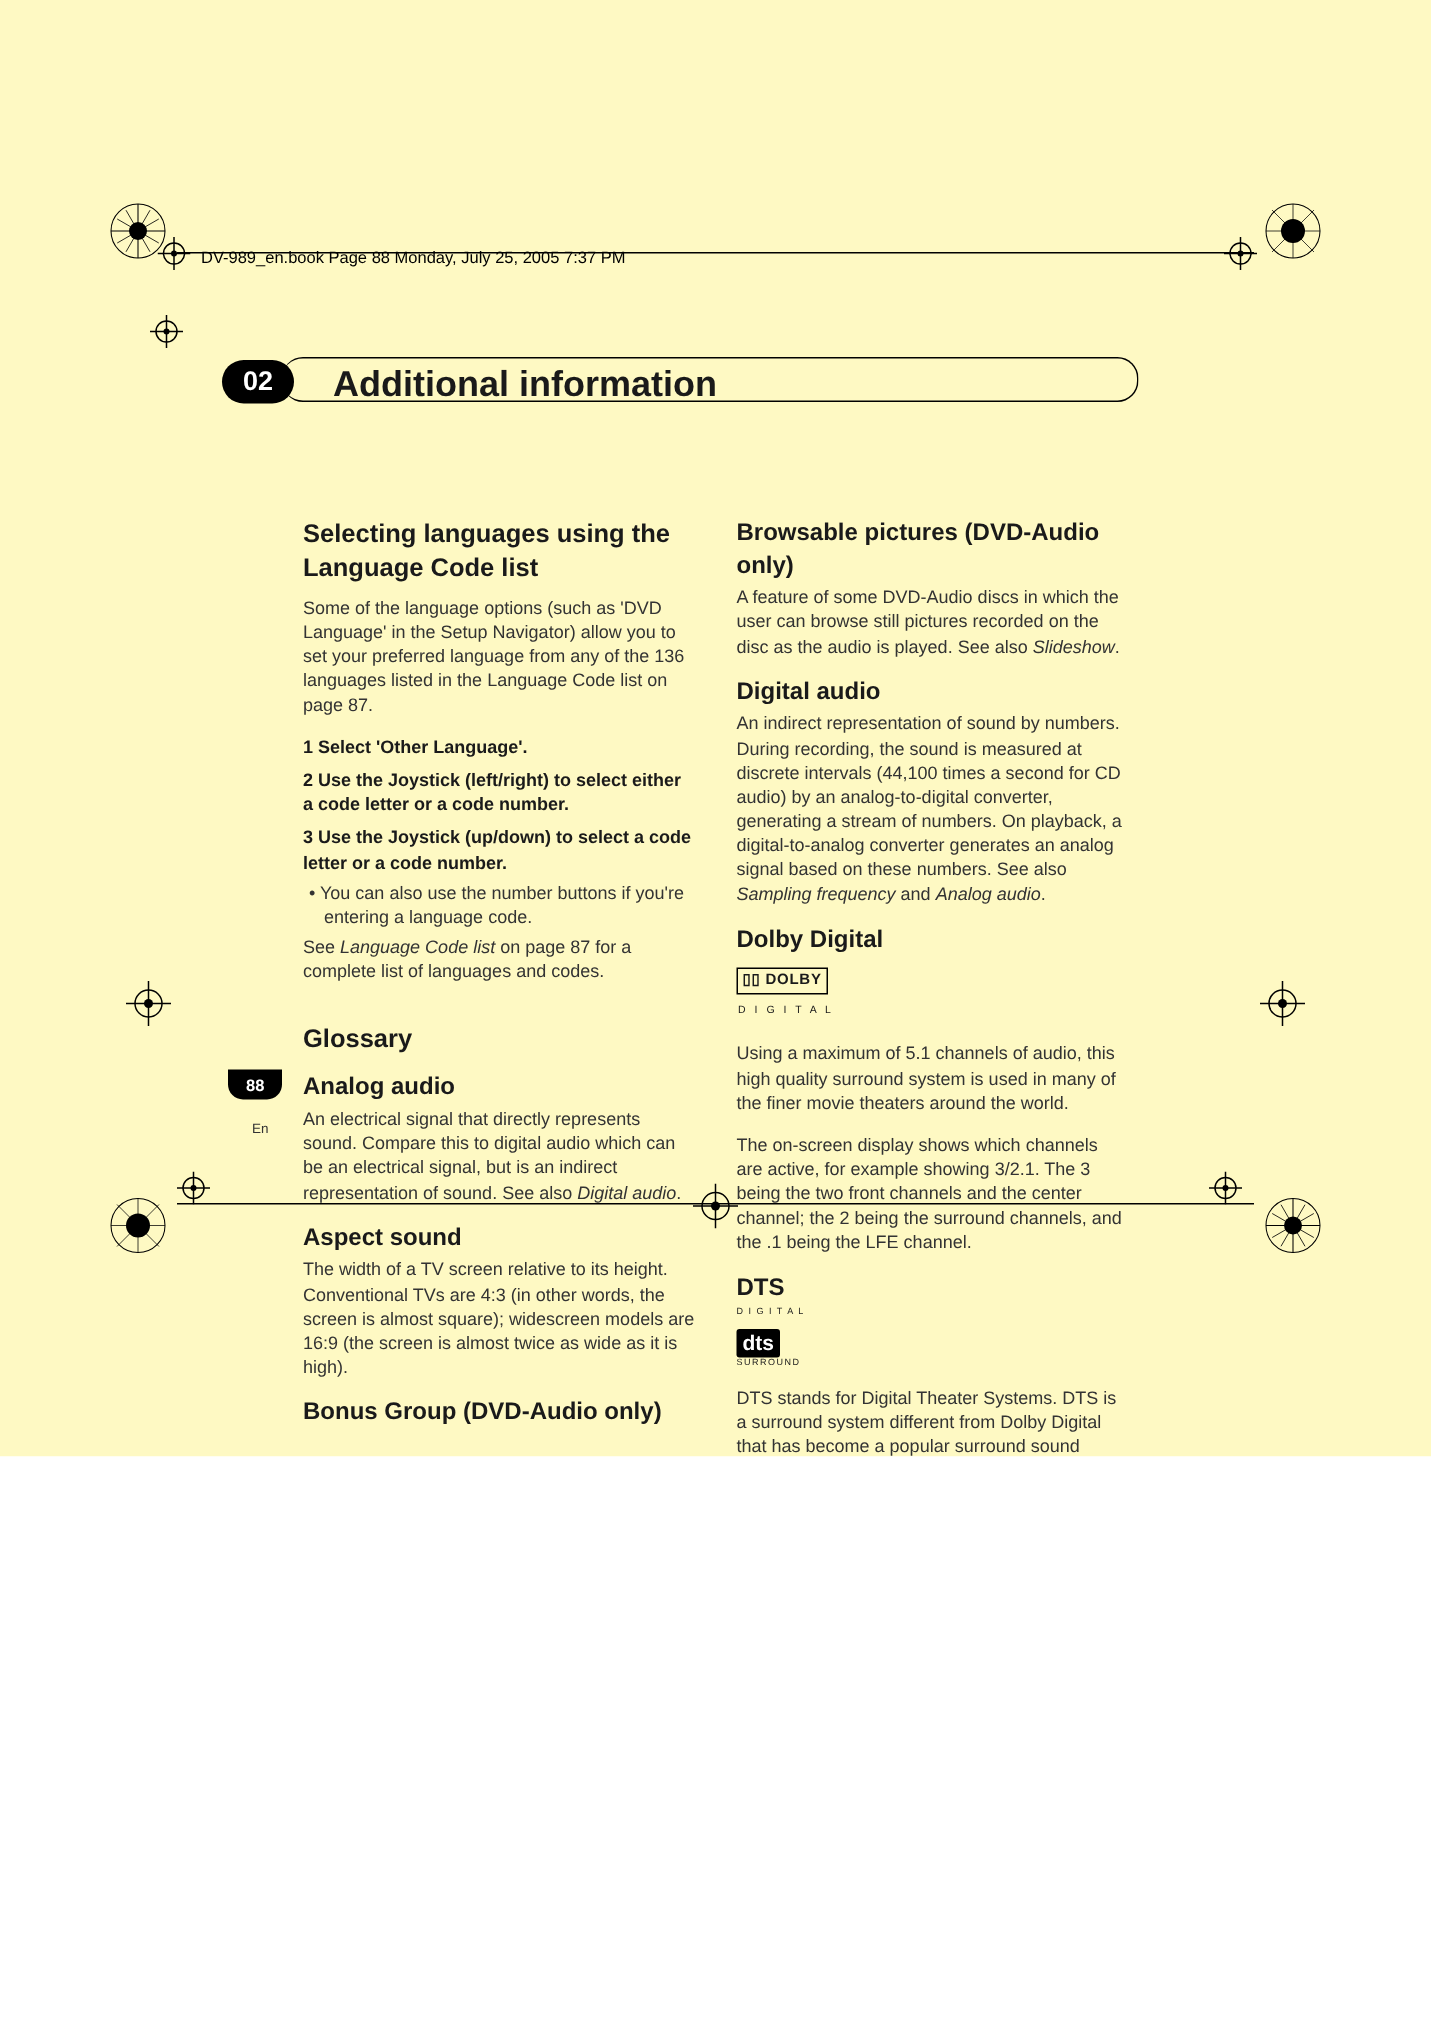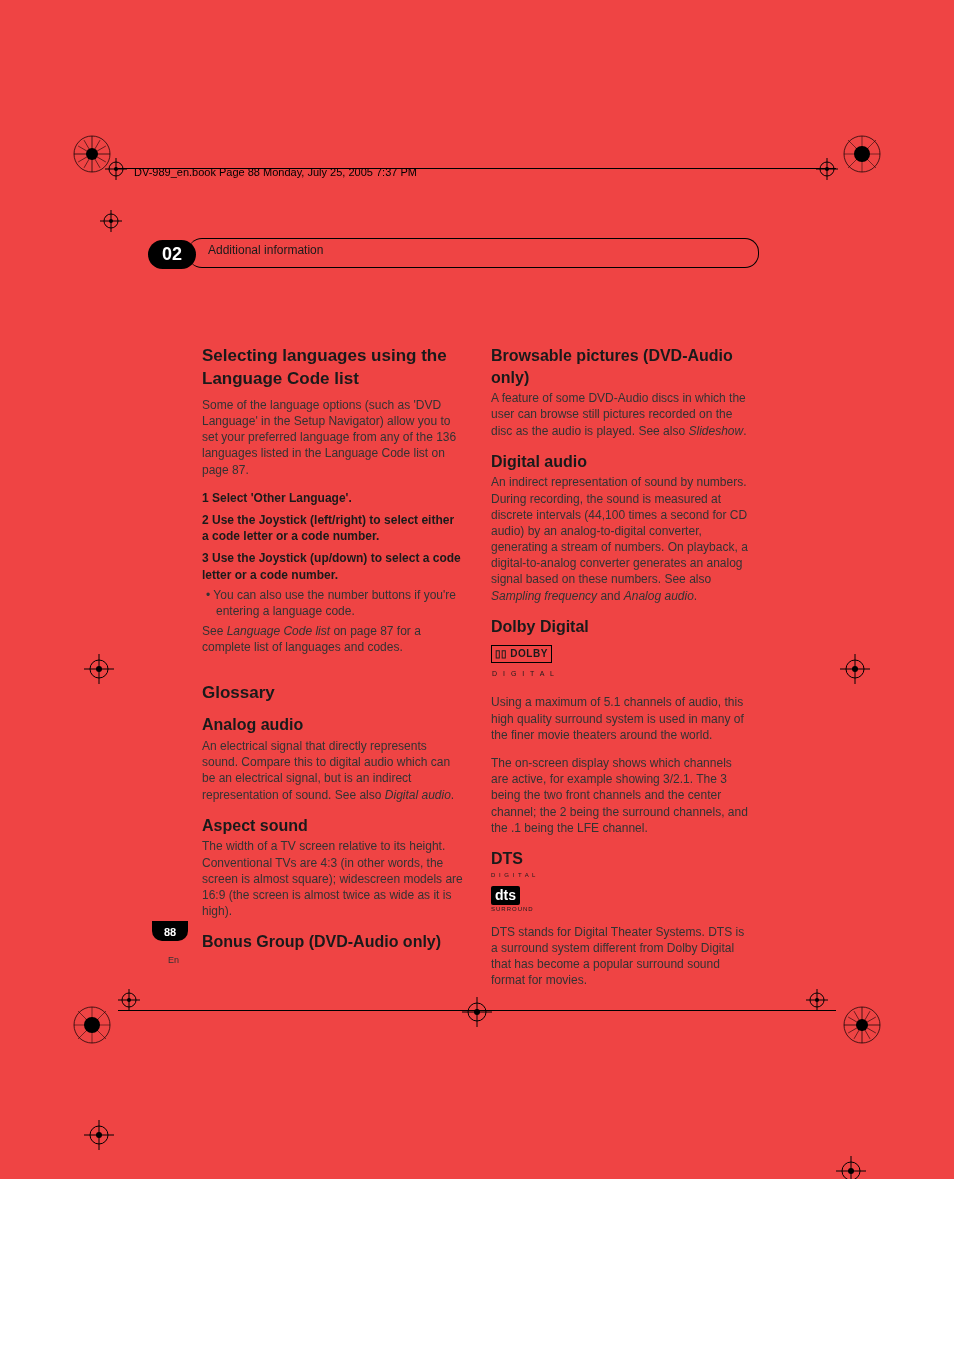--- a/index.html
+++ b/index.html
@@ -1,17 +1,17 @@
 <!DOCTYPE html>
 <html><head>
 <meta charset="utf-8">
 <style>
 :root{--ink:#1a1a1a;--light:#555}
 html,body{margin:0;padding:0;font-family:Arial,Helvetica,sans-serif;color:var(--ink);background:#fff}
-.page{width:954px;height:1179px;position:relative;margin:0 auto;background:#ef4444;overflow:hidden}
+.page{width:954px;height:971px;position:relative;margin:0 auto;background:#fef9c3;overflow:hidden}
 .regmark{position:absolute}
 .regmark svg{display:block}
 .hdrline{position:absolute;left:134px;top:166px;font-size:11px;font-family:Arial;color:#000}
 .chapter-bar{position:absolute;left:85px;top:240px;display:flex;align-items:center}
 .chapter-num{background:#000;border-radius:16px;padding:4px 14px;color:#fff;font-weight:bold;font-size:18px}
 .chapter-outline{position:absolute;left:130px;top:238px;height:28px;width:540px;border:1px solid #000;border-radius:14px;border-left:none}
 .cols{position:absolute;left:202px;top:345px;width:550px;display:flex;gap:28px}
 .col{flex:1;font-size:12px;line-height:1.35}
 h2{font-size:17px;font-weight:bold;margin:0 0 6px 0}
 .body{color:#333;margin:0 0 12px 0}
@@ -160,21 +160,21 @@
     <div style="position:absolute;left:0;right:0;top:18px;border-top:1px solid #000"></div>
     <div style="position:absolute;left:0;right:0;bottom:18px;border-top:1px solid #000"></div>
   </div>
 
   <div class="hdrline">DV-989_en.book  Page 88  Monday, July 25, 2005  7:37 PM</div>
 
   <div class="chapter-bar" style="left:148px">
     <span class="chapter-num">02</span>
   </div>
   <div class="chapter-outline" style="left:188px;width:570px"></div>
-  <div style="position:absolute;left:208px;top:243px;font-size:12px;font-weight:normal">Additional information</div>
+  <div style="position:absolute;left:222px;top:243px;font-size:24px;font-weight:bold">Additional information</div>
 
   <div class="cols">
     <div class="col">
       <h2>Selecting languages using the Language Code list</h2>
       <p class="body">Some of the language options (such as 'DVD Language' in the Setup Navigator) allow you to set your preferred language from any of the 136 languages listed in the Language Code list on page 87.</p>
       <p class="step">1    Select 'Other Language'.</p>
       <p class="step">2    Use the Joystick (left/right) to select either a code letter or a code number.</p>
       <p class="step">3    Use the Joystick (up/down) to select a code letter or a code number.</p>
       <p class="bullet">• You can also use the number buttons if you're entering a language code.</p>
       <p class="body">

